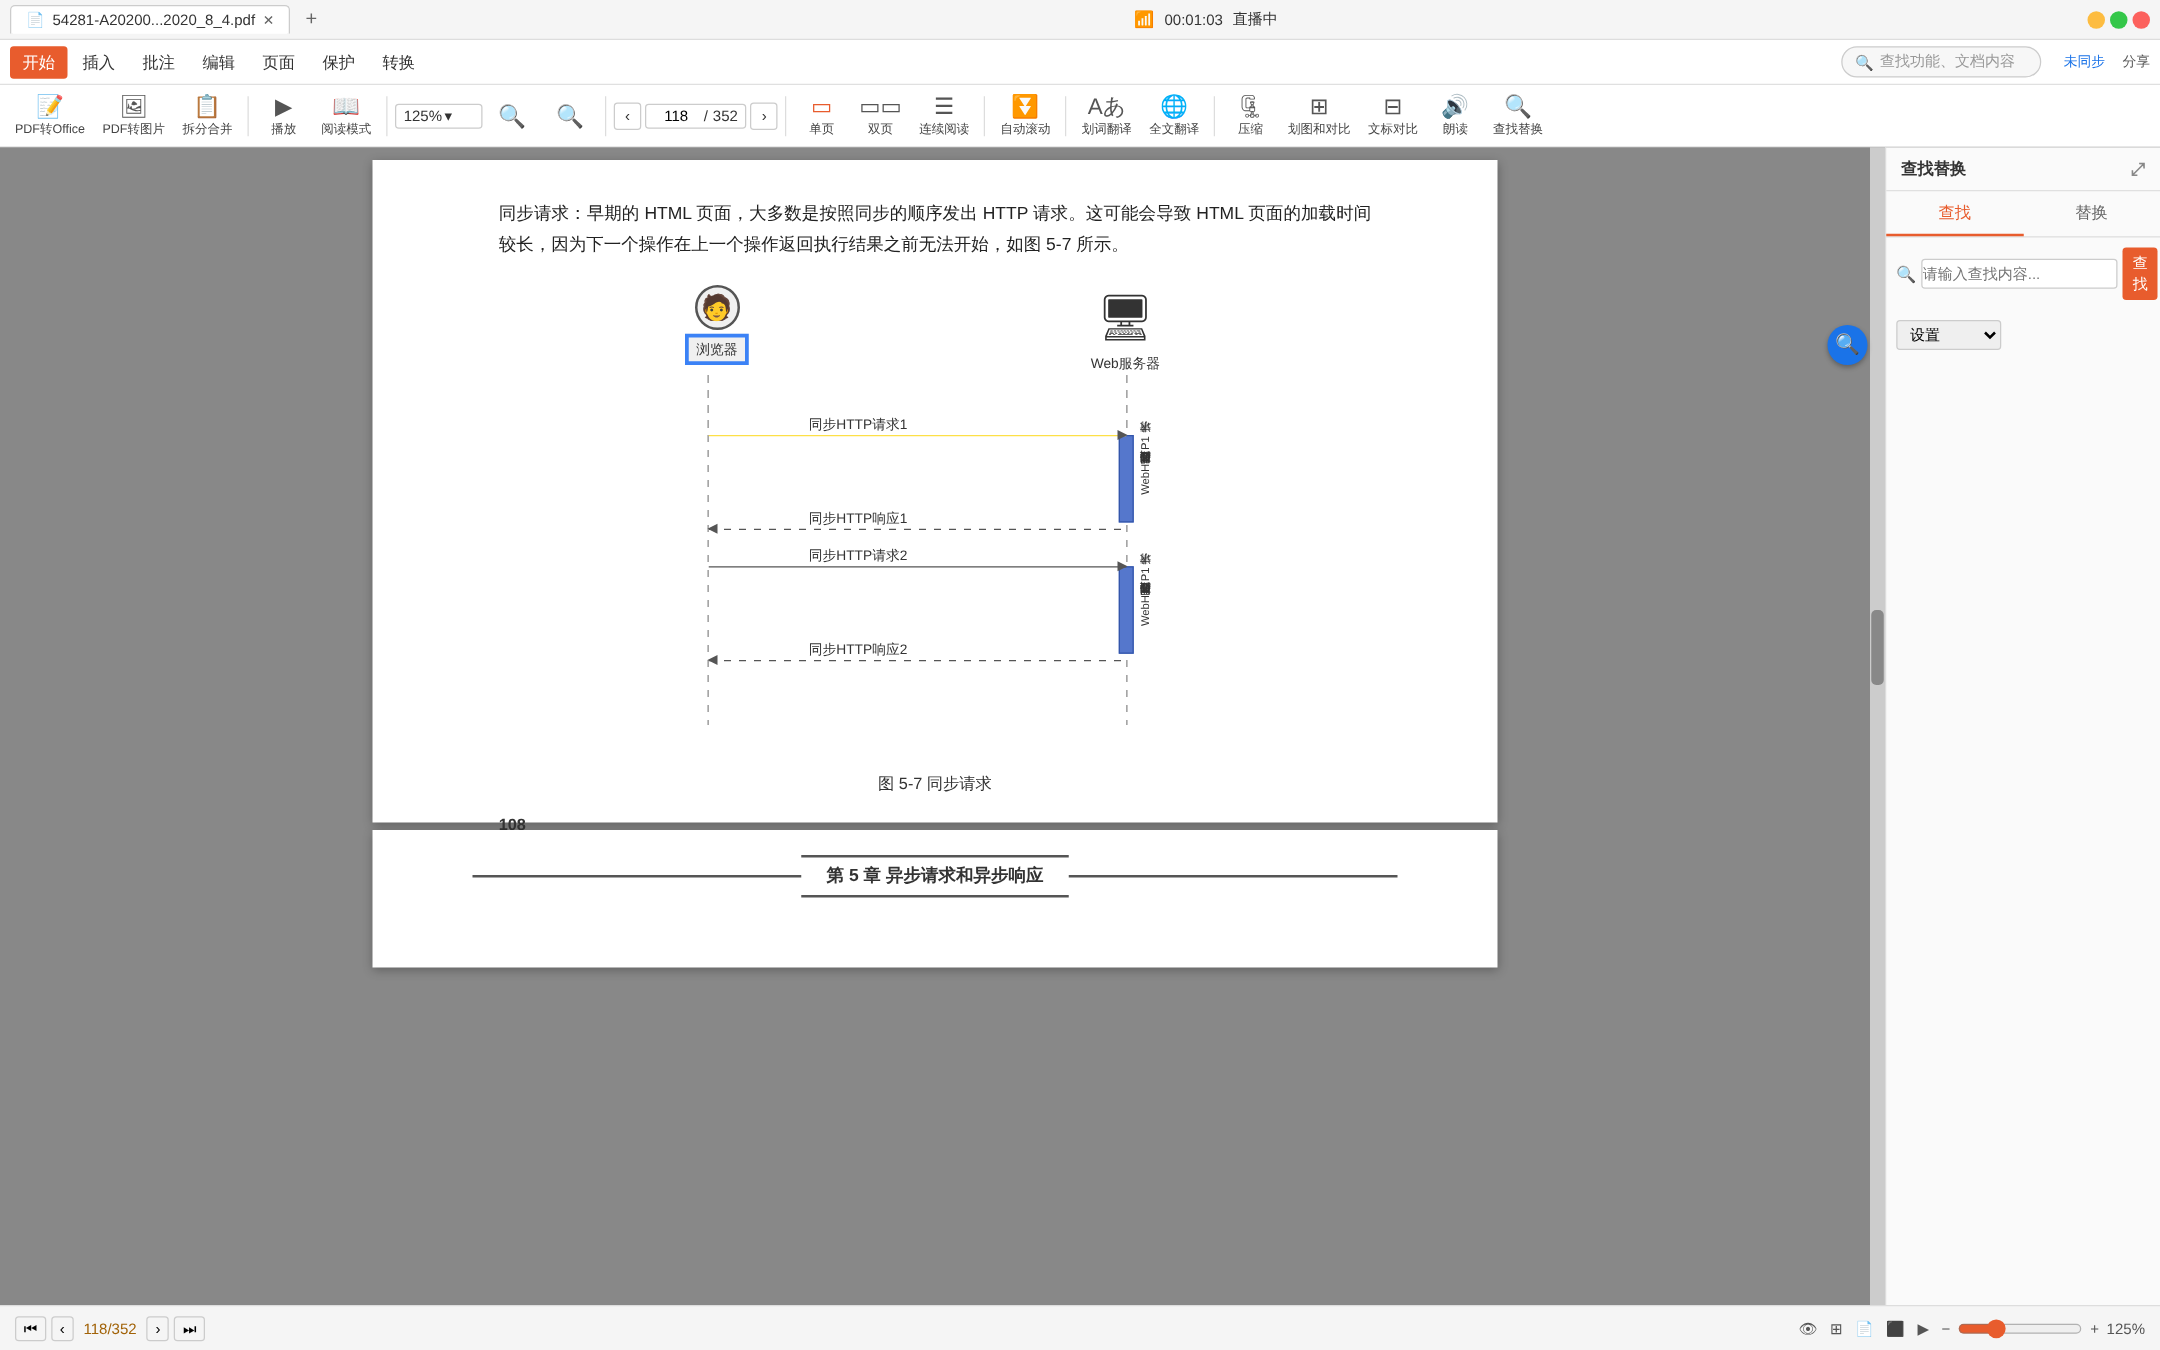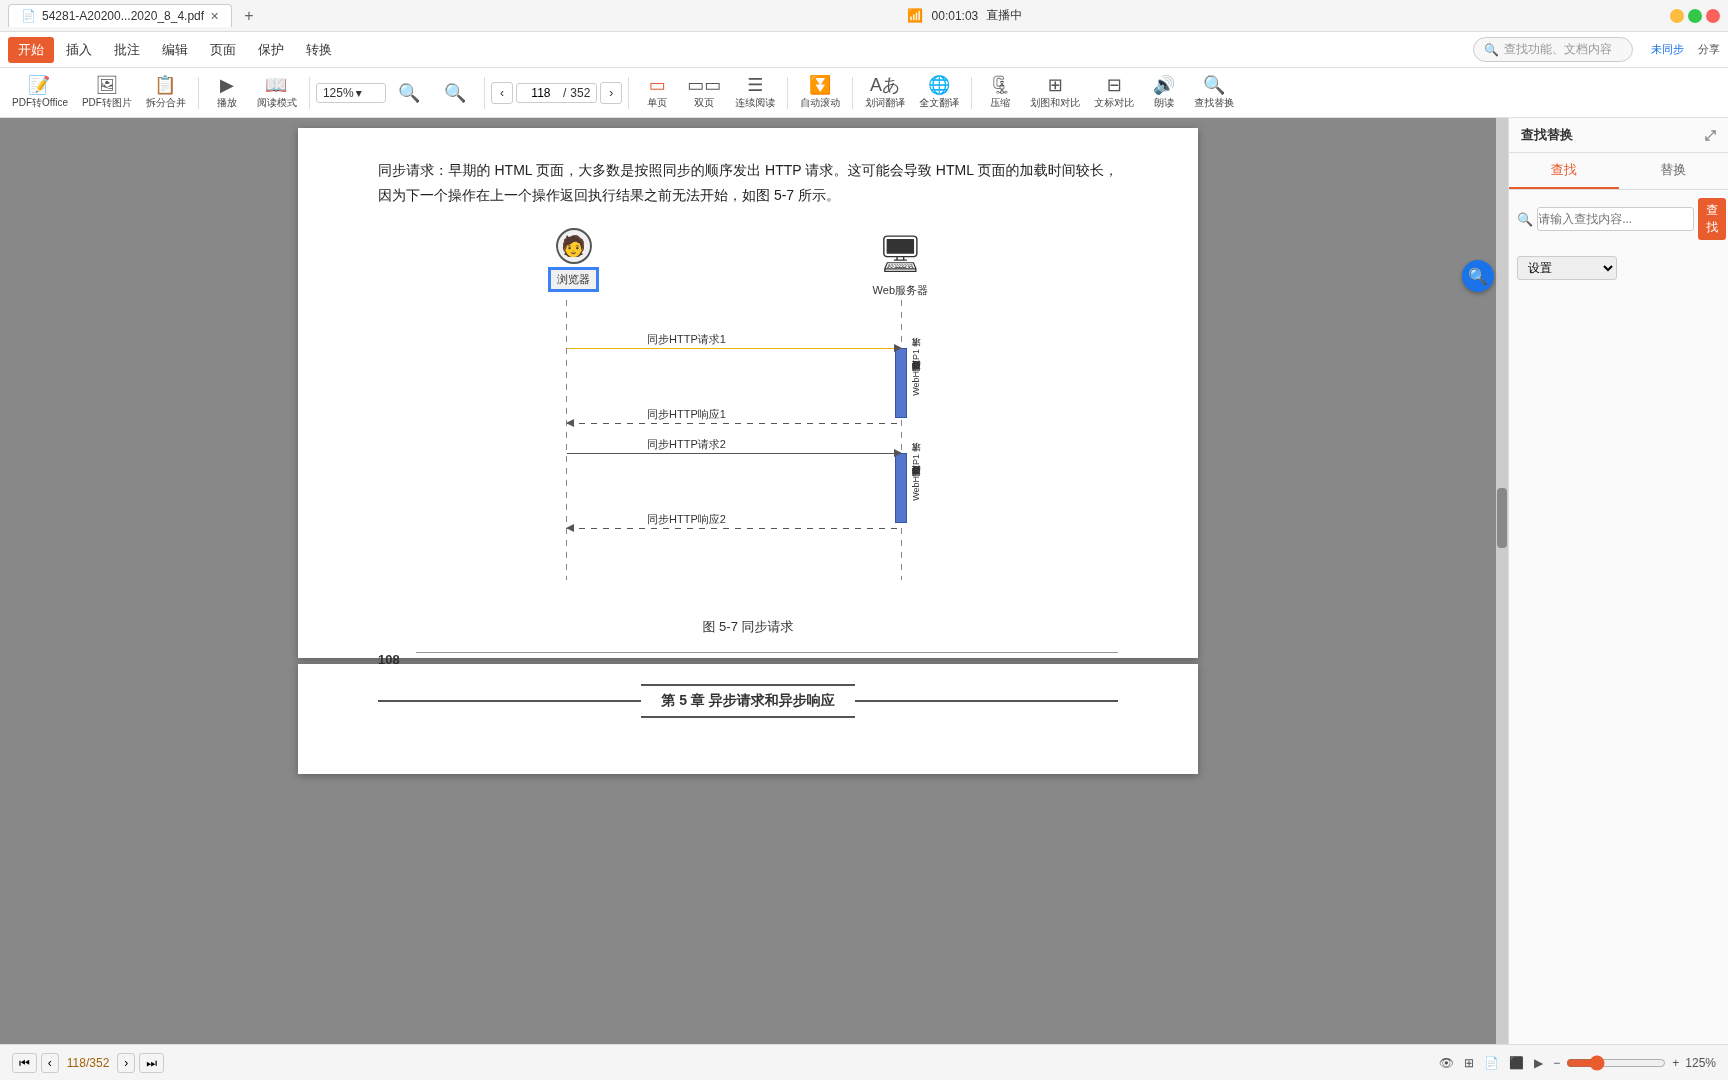--- a/index.html
+++ b/index.html
@@ -190,21 +190,21 @@
       align-items: center;
       padding: 10px 0;
       gap: 0;
     }
 
     .pdf-page {
       background: #fff;
       width: 900px;
       margin: 0 auto 6px;
       box-shadow: 0 2px 8px rgba(0,0,0,0.3);
-      padding: 30px 80px 40px;
+      padding: 30px 101px 40px;
       position: relative;
     }
 
     .pdf-page-top {
       height: 530px;
     }
 
     
     #right-panel {
       width: 220px;
@@ -263,21 +263,21 @@
       cursor: pointer;
     }
     #right-panel .settings-row {
       padding: 8px;
     }
     #right-panel .settings-select {
       border: 1px solid #ccc;
       border-radius: 3px;
       padding: 3px 6px;
       font-size: 12px;
-      width: 100px;
+      width: 84px;
     }
 
     
     #statusbar {
       height: 36px;
       background: #f5f5f5;
       border-top: 1px solid #ddd;
       display: flex;
       align-items: center;
       padding: 0 12px;
@@ -333,21 +333,21 @@
       margin: 10px 0;
     }
     .diagram-caption {
       font-size: 13px;
       color: #333;
       margin-top: 20px;
       text-align: center;
     }
     .page-number-line {
       display: flex;
-      align-items: flex-start;
+      align-items: flex-end;
       gap: 8px;
       margin-top: 16px;
     }
     .page-number-line .pnum {
       font-size: 13px;
       font-weight: bold;
       color: #333;
       margin-right: 8px;
     }
     .page-number-line .hrule {
@@ -593,21 +593,21 @@
           <div style="position:absolute; right:106px; top:72px; width:1px; height:280px; background: repeating-linear-gradient(to bottom, #888 0,#888 6px, transparent 6px, transparent 12px);"></div>
 
           <div style="position:absolute; right:101px; top:120px; width:12px; height:70px; background:#5577cc; border:1px solid #3355aa;">
             <div style="font-size:9px;color:#333;writing-mode:vertical-rl;transform:rotate(180deg);white-space:nowrap;position:absolute;left:14px;top:0;padding-top:2px;">Web服务器处理同步HTTP请求1</div>
           </div>
 
           <div style="position:absolute; right:101px; top:225px; width:12px; height:70px; background:#5577cc; border:1px solid #3355aa;">
             <div style="font-size:9px;color:#333;writing-mode:vertical-rl;transform:rotate(180deg);white-space:nowrap;position:absolute;left:14px;top:0;padding-top:2px;">Web服务器处理同步HTTP请求1</div>
           </div>
 
-          <div style="position:absolute; left:79px; top:120px; right:107px; height:1px; background:#eab308;">
+          <div style="position:absolute; left:79px; top:120px; right:107px; height:1px; background:#fde047;">
             <div style="position:absolute; right:-1px; top:-4px; border-left:8px solid #555; border-top:4px solid transparent; border-bottom:4px solid transparent;"></div>
             <div style="position:absolute; left:80px; top:-16px; font-size:11px; color:#333; white-space:nowrap;">同步HTTP请求1</div>
           </div>
 
           <div style="position:absolute; left:79px; top:195px; right:107px; height:1px; background:repeating-linear-gradient(to right,#555 0,#555 6px,transparent 6px,transparent 12px);">
             <div style="position:absolute; left:-1px; top:-4px; border-right:8px solid #555; border-top:4px solid transparent; border-bottom:4px solid transparent;"></div>
             <div style="position:absolute; left:80px; top:-16px; font-size:11px; color:#333; white-space:nowrap;">同步HTTP响应1</div>
           </div>
 
           <div style="position:absolute; left:79px; top:225px; right:107px; height:1px; background:#555;">

